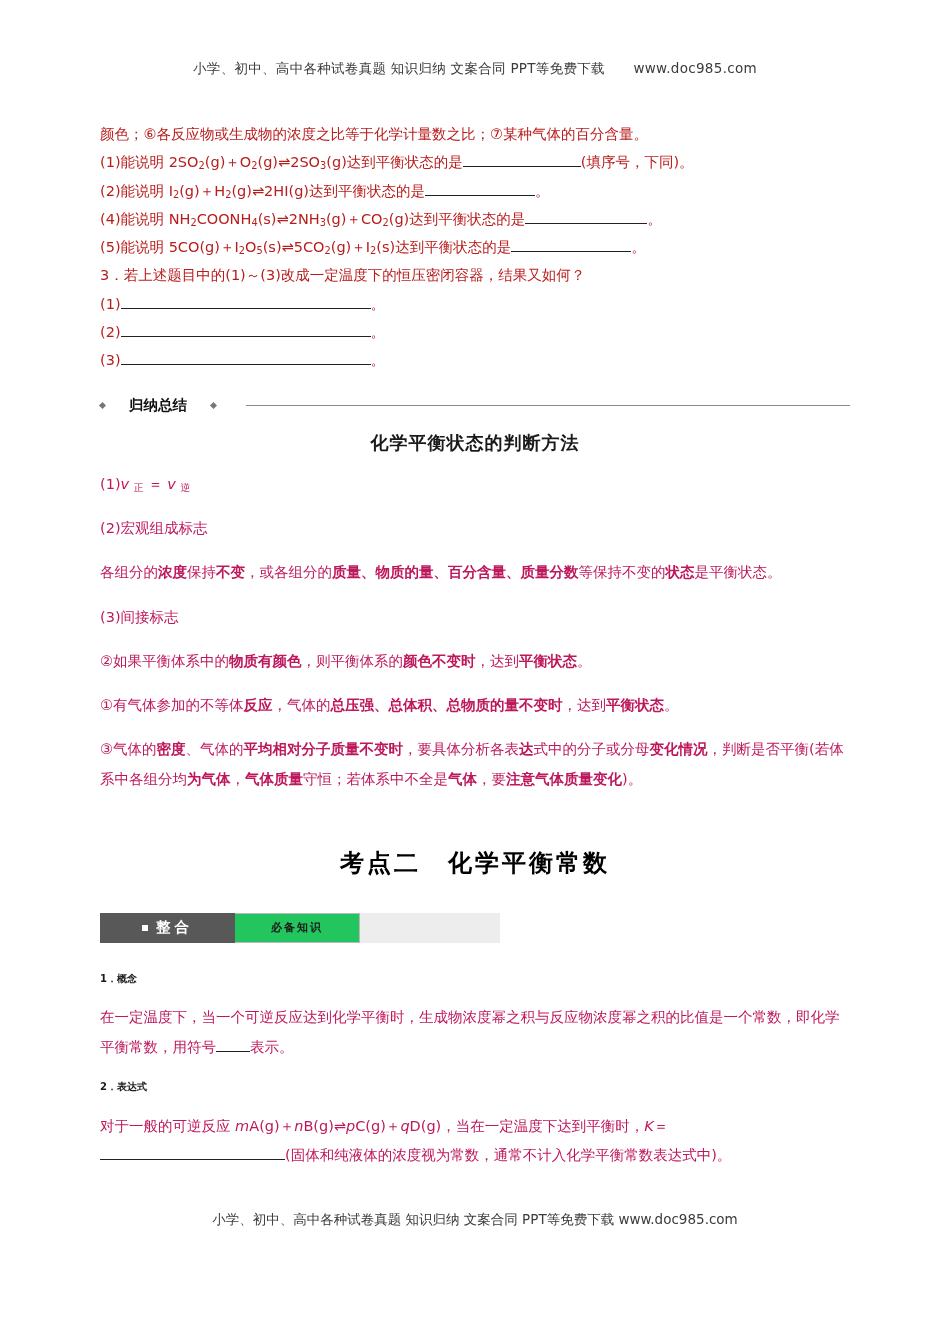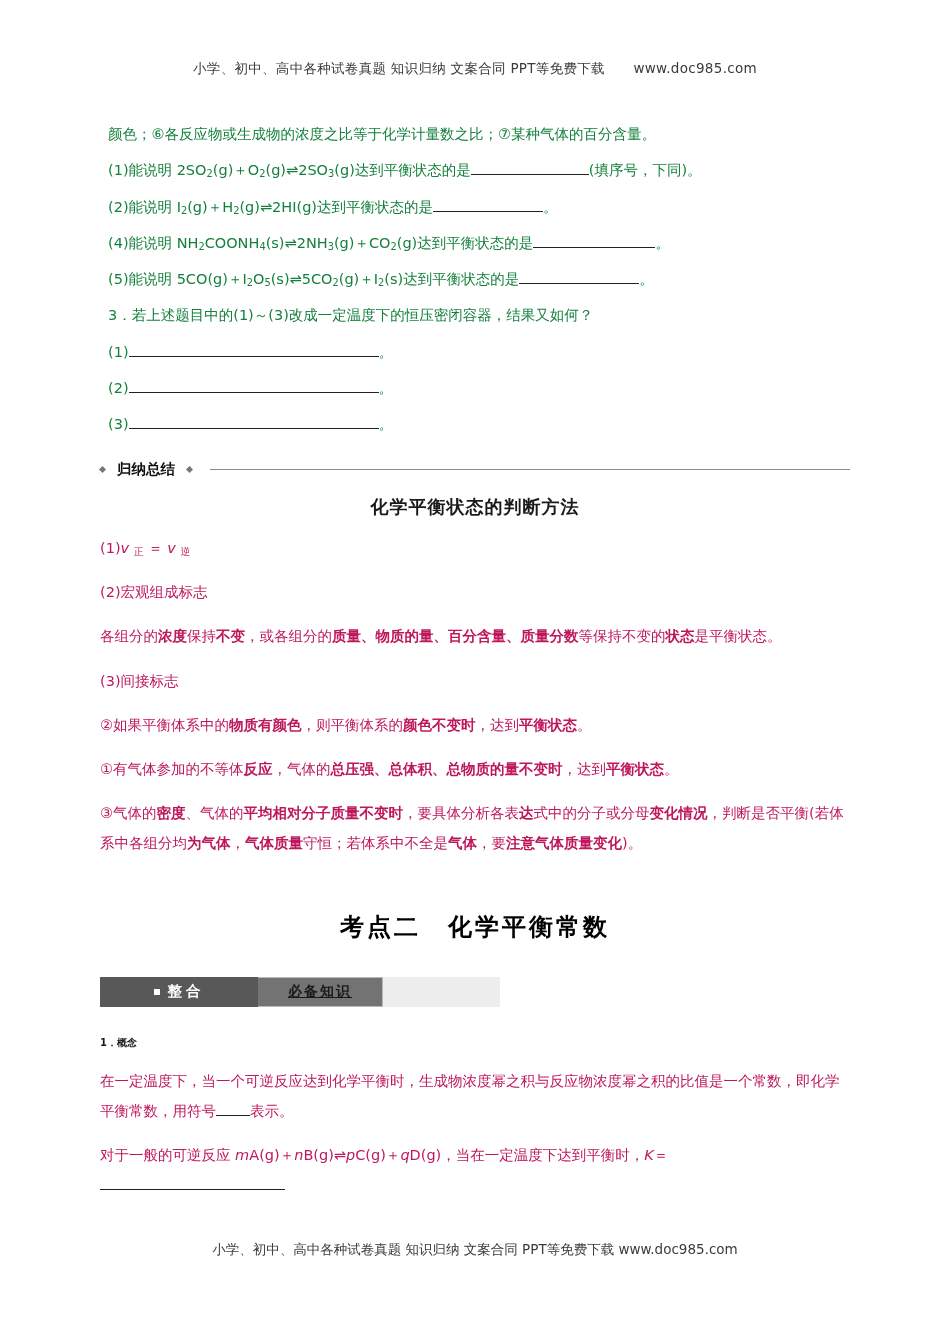--- a/index.html
+++ b/index.html
@@ -31,22 +31,22 @@
   }
   .watermark-bottom {
     text-align: center;
     font-size: 13.5px;
     color: #3b3b3b;
     margin-top: 40px;
   }
   .line {
     font-size: 14.5px;
     line-height: 1.95;
-    color: #15803d;
-    margin: 8px;
+    color: #b91c1c;
+    margin: 0;
     white-space: normal;
   }
   sub { font-size: 0.68em; vertical-align: -0.25em; }
   .blank {
     display: inline-block;
     border-bottom: 1px solid #222;
     vertical-align: baseline;
   }
   .b1 { width: 118px; }
   .b2 { width: 110px; }
@@ -54,21 +54,21 @@
   .b4 { width: 122px; }
   .b5 { width: 120px; }
   .bq { width: 250px; }
   .bshort { width: 34px; }
   .blong { width: 185px; }
   .eqsym { font-family: "DejaVu Sans", sans-serif; }
   .sec-head {
     margin-top: 22px;
     display: flex;
     align-items: center;
-    gap: 12px;
+    gap: 24px;
   }
   .sec-head .title {
     font-weight: bold;
     font-size: 14.5px;
     color: #111;
     white-space: nowrap;
   }
   .sec-head .rule {
     flex: 1;
     height: 1px;
@@ -111,42 +111,41 @@
   }
   .tagbar .dark {
     background: #585858;
     color: #fff;
     font-weight: bold;
     font-size: 14.5px;
     letter-spacing: 4px;
     display: flex;
     align-items: center;
     justify-content: center;
-    width: 158px;
+    width: 135px;
   }
   .tagbar .dark .bullet {
     display: inline-block;
     width: 6px; height: 6px;
     background: #fff;
     margin-right: 8px;
   }
   .tagbar .light {
-    background: #737373;
+    background: #22c55e;
     border: 1px solid #b9b9b9;
     border-left: none;
     color: #1a1a1a;
     font-weight: bold;
-    font-size: 14px;
+    font-size: 11px;
     letter-spacing: 2px;
     display: flex;
     align-items: center;
     justify-content: center;
     width: 125px;
     box-sizing: border-box;
-    text-decoration: underline;
   }
   .tagbar .tail {
     flex: 1;
     background: #ededed;
   }
   .num-head {
     font-size: 10px;
     font-weight: bold;
     margin-top: 14px;
     line-height: 2.0;
@@ -220,23 +219,24 @@
       </div>
     <div class="light">必备知识</div>
     <div class="tail"></div>
   </div>
 
   <div class="num-head">1．概念</div>
   <p class="body-line">
     <span>在一定温度下，当一个可逆反应达到化学平衡时，生成物浓度幂之积与反应物浓度幂之积的比值是一个常数，即化学平衡常数，用符号</span><span class="blank bshort"></span><span>表示。</span>
   </p>
 
+  <div class="num-head">2．表达式</div>
   <p class="body-line">
     <span>对于一般的可逆反应 <span class="italic">m</span>A(g)＋<span class="italic">n</span>B(g)<span class="eqsym">⇌</span><span class="italic">p</span>C(g)＋<span class="italic">q</span>D(g)，当在一定温度下达到平衡时，<span class="italic">K</span>＝</span><br>
-    <span class="blank blong"></span>
+    <span class="blank blong"></span><span>(固体和纯液体的浓度视为常数，通常不计入化学平衡常数表达式中)。</span>
   </p>
 
   <div class="watermark-bottom">
     <span>小学、初中、高中各种试卷真题  知识归纳  文案合同  PPT等免费下载</span>
     <span class="url">www.doc985.com</span>
   </div>
 
 </div>
 
 </body></html>

